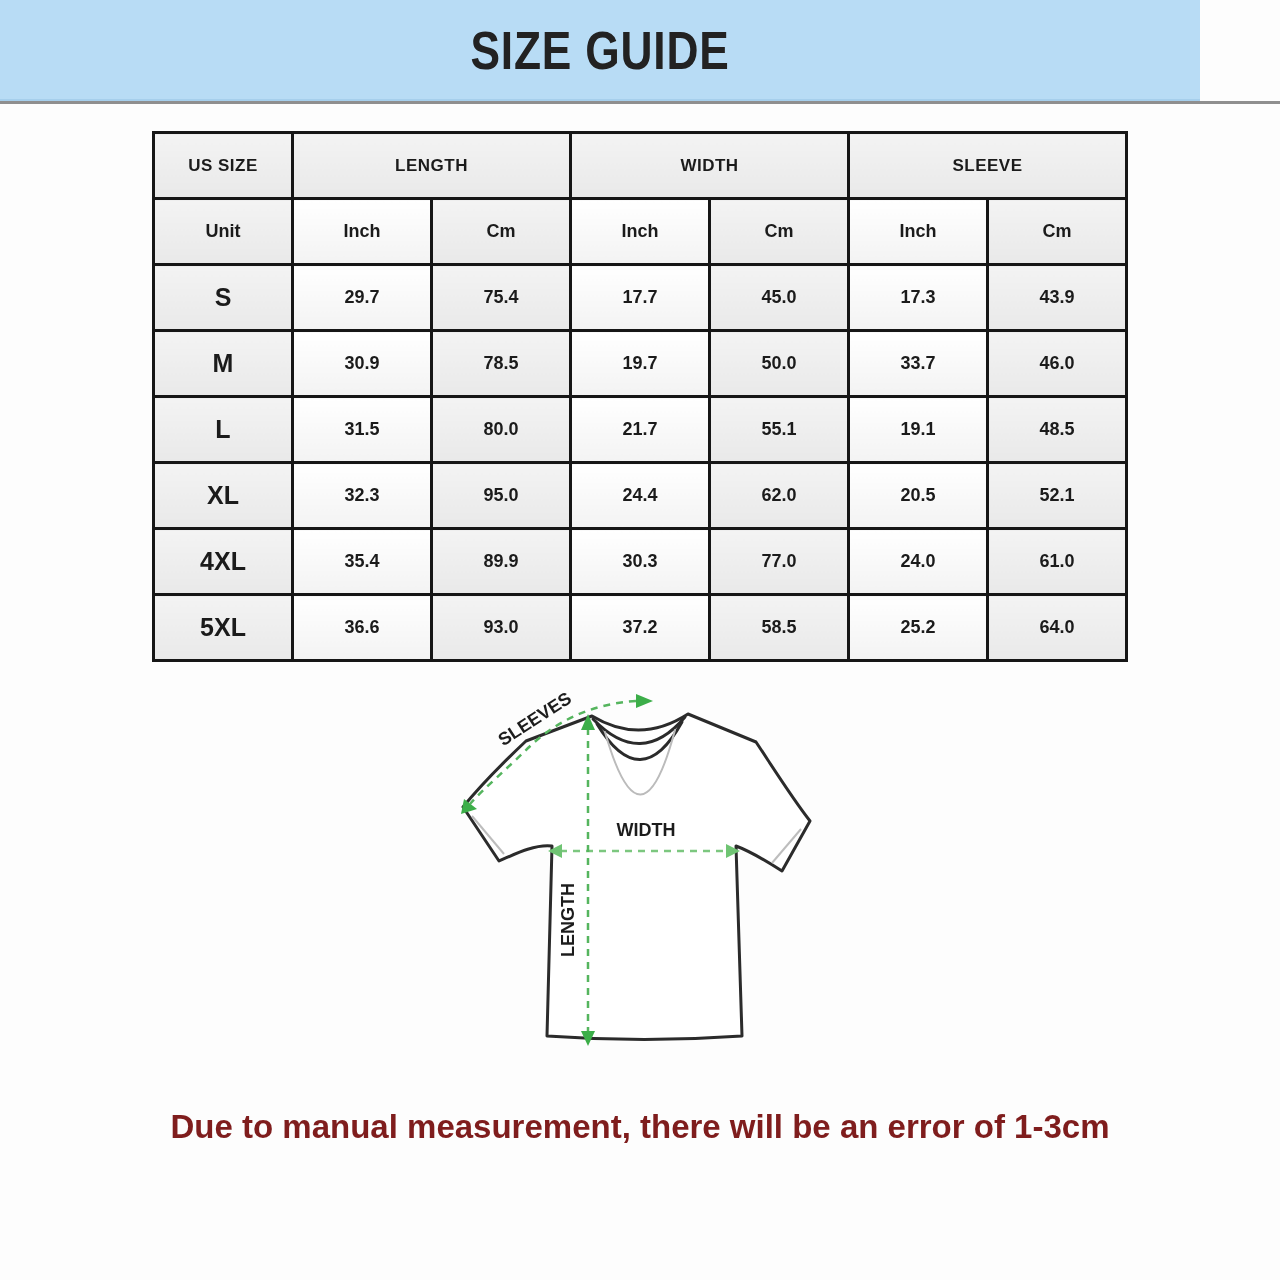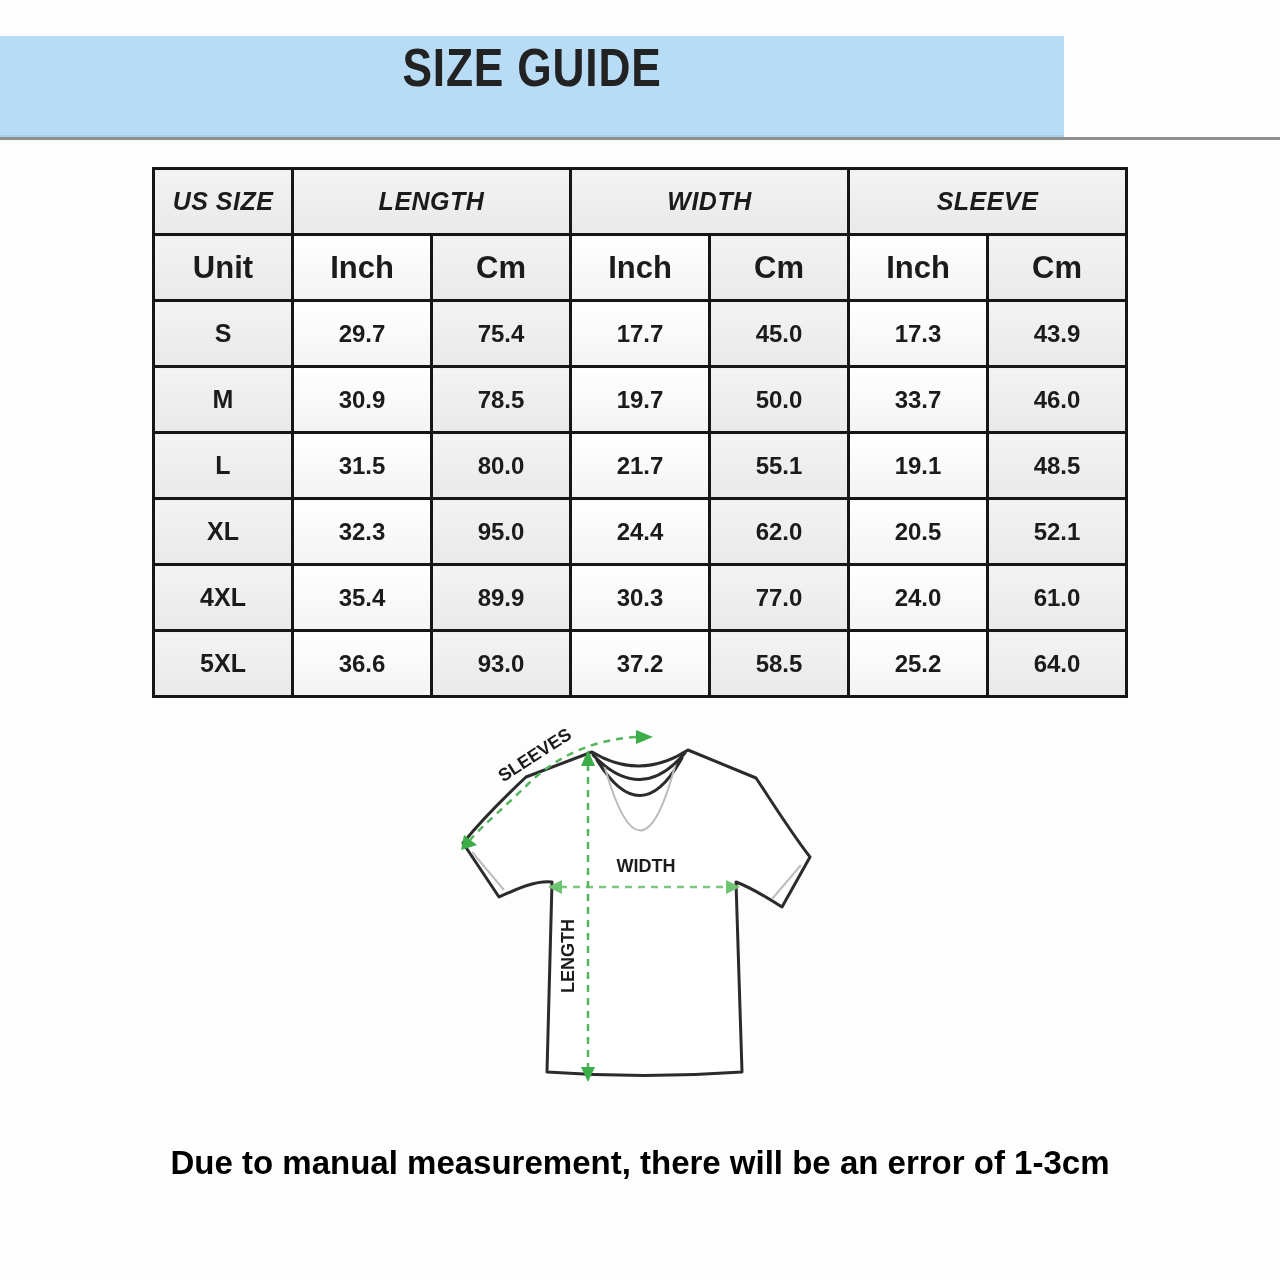--- a/index.html
+++ b/index.html
@@ -5,24 +5,24 @@
   html,body{margin:0;padding:0;}
   body{
     width:1280px;height:1280px;
     background:#fdfdfd;
     font-family:"Liberation Sans", sans-serif;
     color:#1b1b1b;
     overflow:hidden;
   }
   
   .banner{
-    width:1064px;height:99px;
+    width:1200px;height:99px;
     background:#b8dcf5;
     border-bottom:2px solid #a6cfec;
-    display:flex;align-items:flex-start;justify-content:center;margin-top:36px;
+    display:flex;align-items:center;justify-content:center;
   }
   .banner-title{
     font-size:54px;
     font-weight:bold;
     letter-spacing:1px;
     color:#222;
     transform:scaleX(0.82);
     white-space:nowrap;
   }
   .separator{
@@ -37,39 +37,39 @@
     table-layout:fixed;
   }
   .size-table th,.size-table td{
     border:3px solid #161616;
     height:63px;
     text-align:center;
     vertical-align:middle;
     padding:0;
     font-weight:bold;
   }
-  .size-table .grp{font-size:25px;letter-spacing:0.5px;font-style:italic;}
-  .size-table .unit{font-size:31px;}
+  .size-table .grp{font-size:17px;letter-spacing:0.5px;}
+  .size-table .unit{font-size:18px;}
   .size-table .sz{font-size:25px;}
-  .size-table .val{font-size:24px;font-weight:bold;}
+  .size-table .val{font-size:18px;font-weight:bold;}
   .cg{background:linear-gradient(#f3f3f3,#e9e9e9);}
   .cw{background:linear-gradient(#ffffff,#f3f3f3);margin-top:20px;}
   
   .diagram-wrap{
     width:1280px;
     margin-top:24px;
     display:flex;justify-content:center;
   }
   
   .footnote{
     margin:22px 0 0 0;
     text-align:center;
     font-size:33px;
     font-weight:bold;
-    color:#000000;
+    color:#7f1d1d;
   }
 </style>
 </head>
 <body>
 
 <header class="banner">
   <div class="banner-title">SIZE GUIDE</div>
 </header>
 <div class="separator"></div>
 

